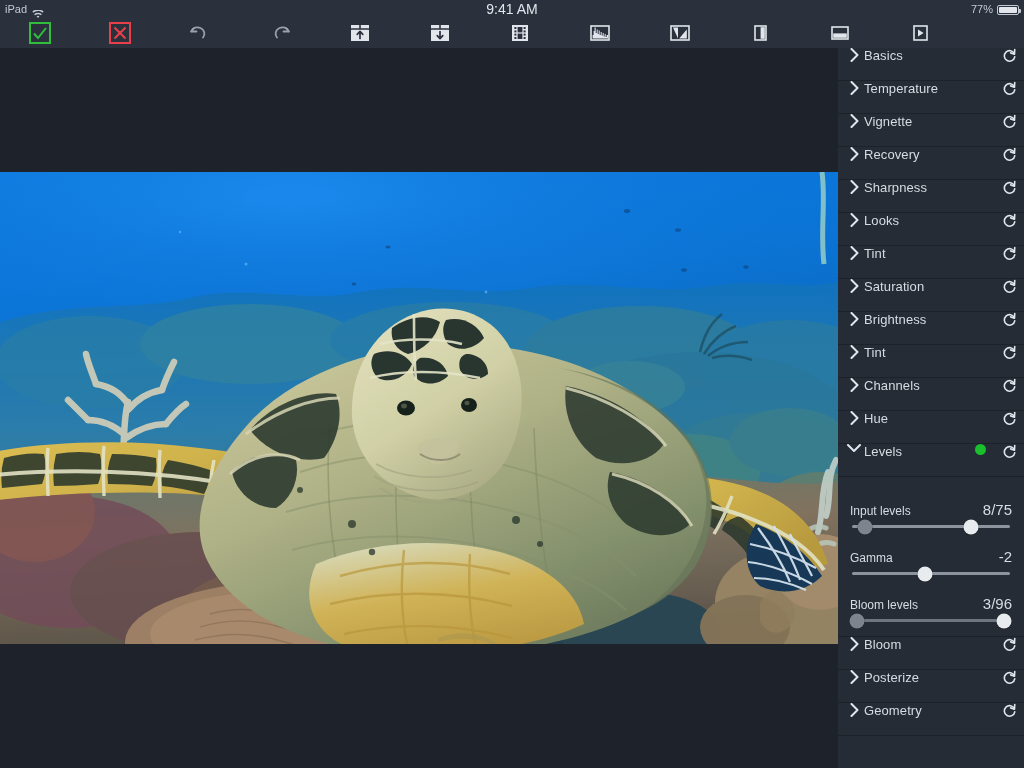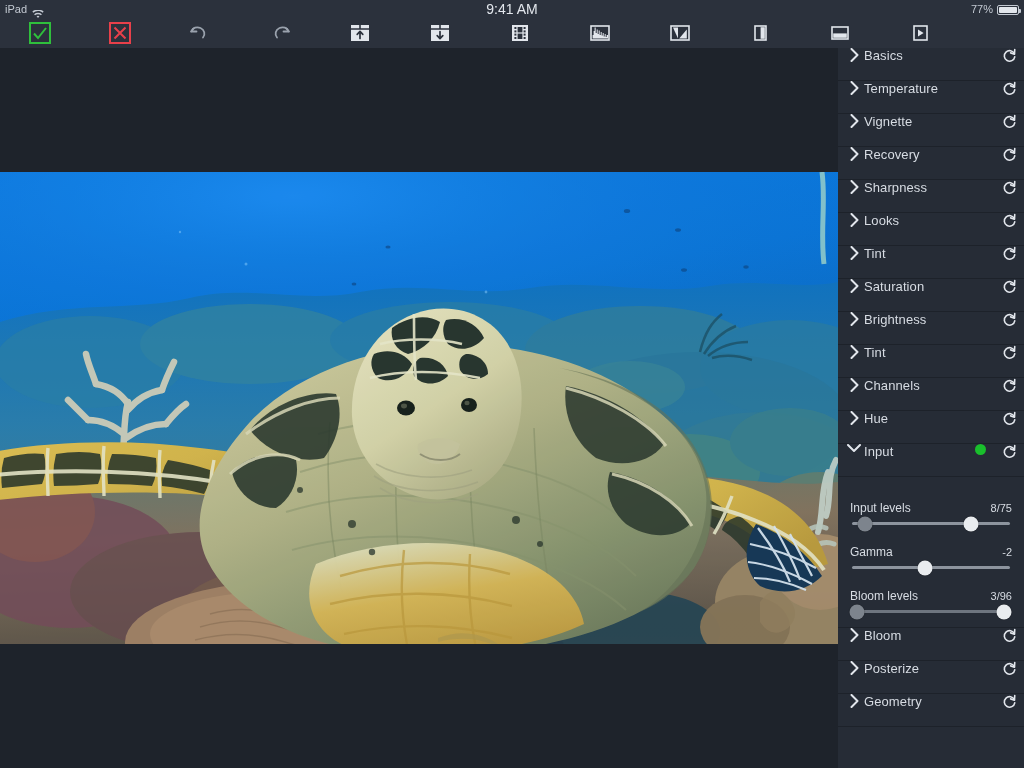--- a/index.html
+++ b/index.html
@@ -84,21 +84,21 @@
   
   .panel-body {
     background:#262c36; border-bottom:1px solid #1d222a;
     padding:4px 12px 10px 12px;
   }
   .slider-group { margin-top:20px; }
   .slider-head {
     display:flex; justify-content:space-between; align-items:baseline;
     color:#d7dce3; font-size:12px; margin-bottom:7px;
   }
-  .slider-val { color:#d7dce3; font-size:11px; }
+  .slider-val { color:#d7dce3; font-size:15px; }
   .track {
     position:relative; height:3px; background:#8d949e; border-radius:2px;
     margin:0 2px 4px 2px;
   }
   .track.dim { background:#6e757f; }
   .knob {
     position:absolute; top:50%; width:15px; height:15px; border-radius:50%;
     transform:translate(-50%,-50%); box-shadow:0 0 1px rgba(0,0,0,.55);
   }
   .knob.light { background:#e9ecef; }
@@ -714,21 +714,21 @@
           </svg>
       </span>
     </div>
 
     <div class="panel-row">
       <span class="chev">
         <svg width="14" height="9" viewBox="0 0 14 9">
             <path d="M1 1 L7 7 L13 1" fill="none" stroke="#e2e6ec" stroke-width="2" stroke-linecap="round" stroke-linejoin="round"></path>
           </svg>
       </span>
-      <span class="panel-label">Input</span>
+      <span class="panel-label">Levels</span>
       <span class="dot-on"></span>
       <span class="reset-icon">
         <svg width="15" height="15" viewBox="0 0 16 16">
             <path d="M13.2 6.2A5.6 5.6 0 1 0 13.6 9.4" fill="none" stroke="#e2e6ec" stroke-width="1.7" stroke-linecap="round"></path>
             <path d="M13.6 1.6 L13.3 6.6 L9.2 5.2" fill="none" stroke="#e2e6ec" stroke-width="1.7" stroke-linecap="round" stroke-linejoin="round"></path>
           </svg>
       </span>
     </div>
 
     <div class="panel-body">

